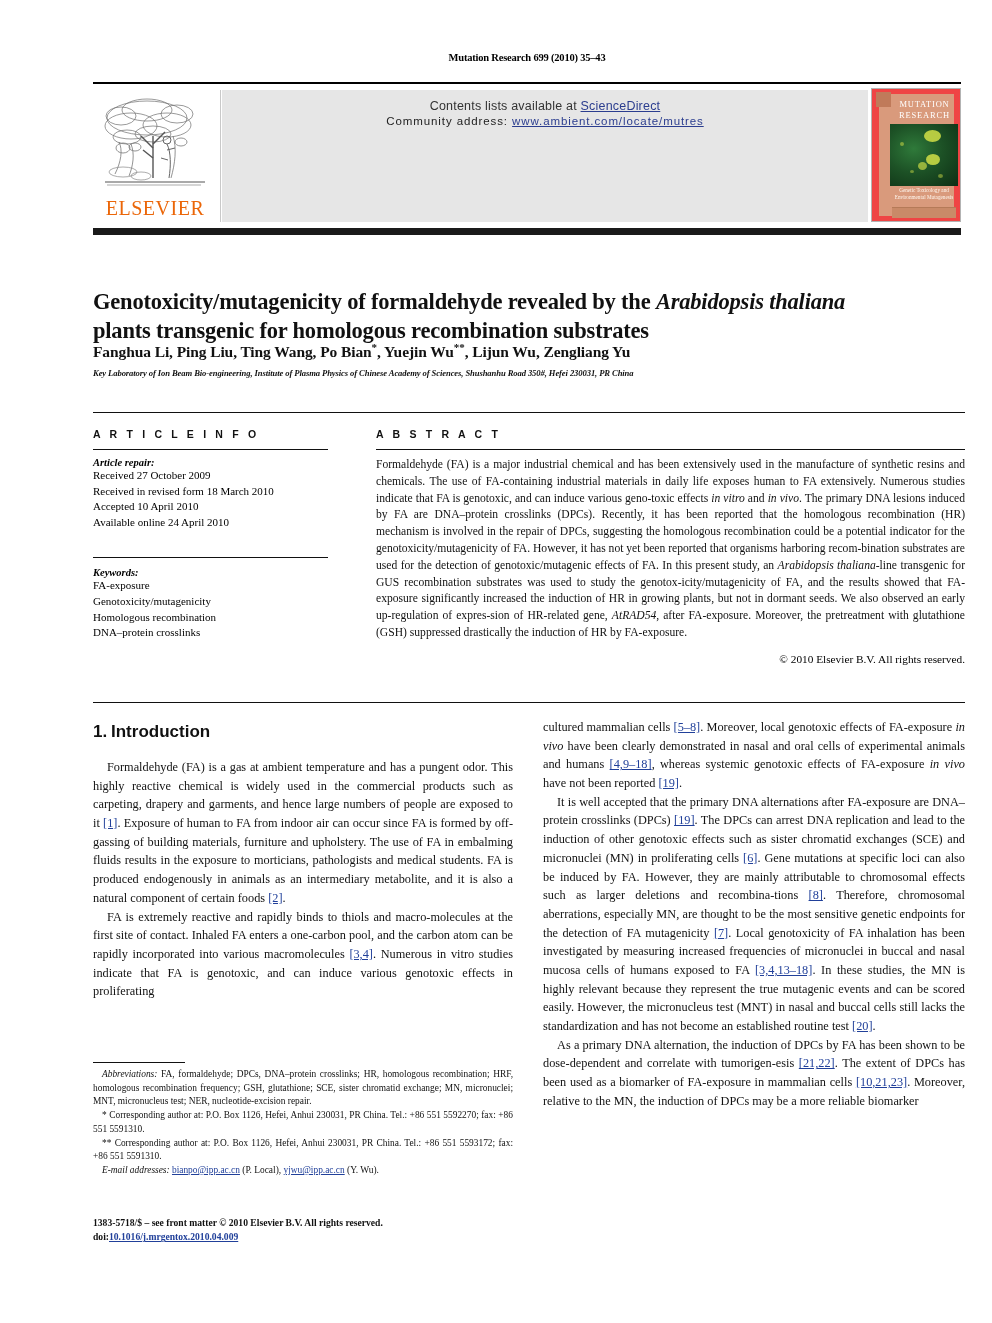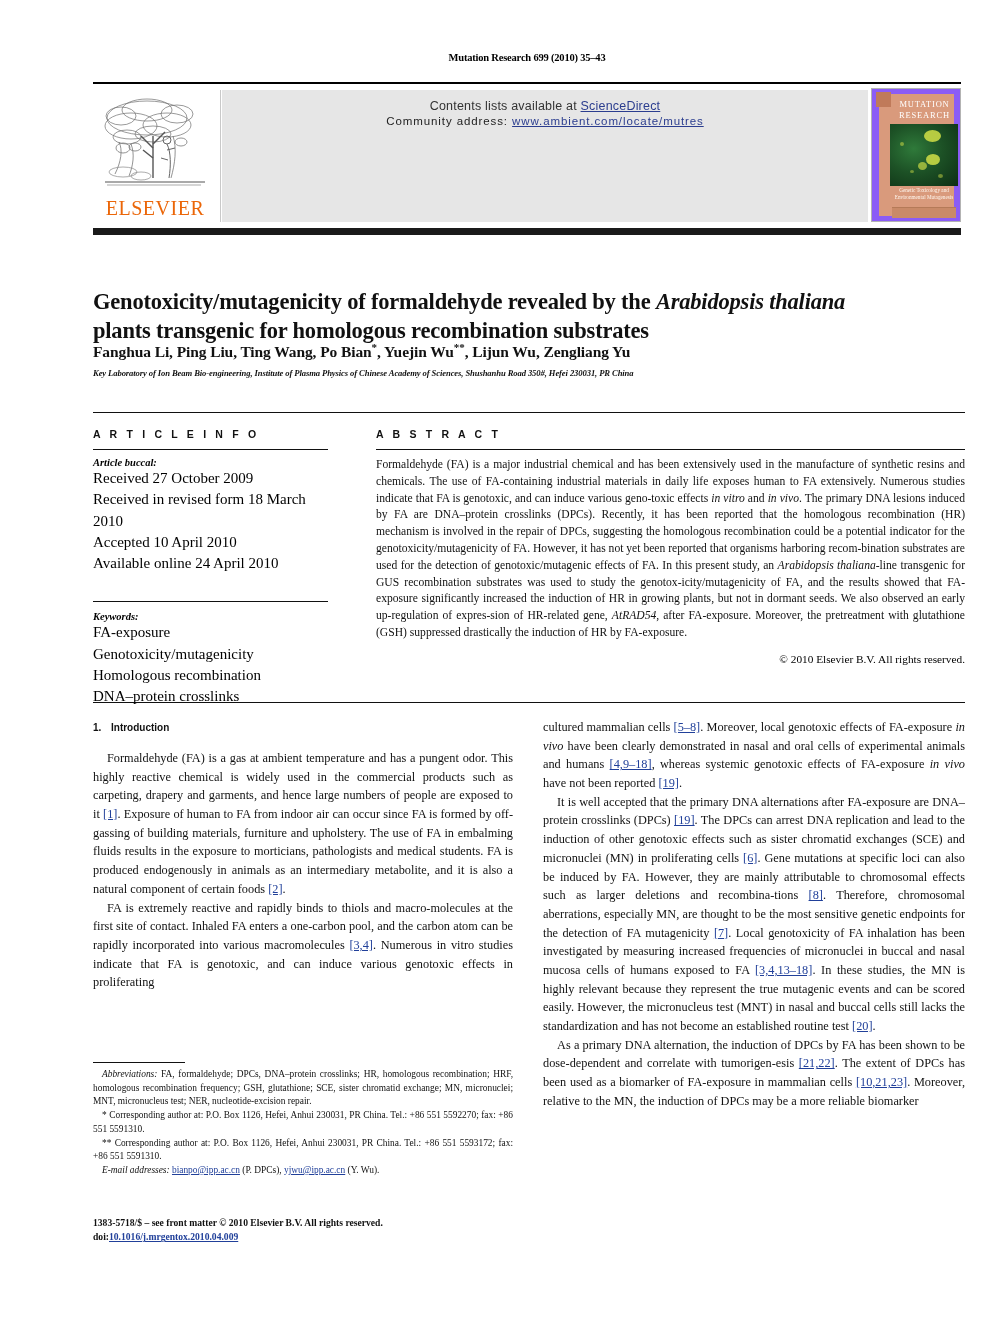--- a/index.html
+++ b/index.html
@@ -110,21 +110,21 @@
   .url { color: #2b3d8f; }
 
   
   .cover {
     position: absolute;
     left: 778px; top: 0px;
     width: 90px;
     height: 134px;
     border: 1px solid #b3b3b3;
     box-sizing: border-box;
-    background: #8b5cf6;
+    background: #ef4444;
     overflow: hidden;
   }
   .cover-inner {
     position: absolute;
     left: 7px; top: 5px; right: 6px; bottom: 5px;
     background: #d99a7c;
   }
   .cover-x {
     position: absolute;
     left: 4px; top: 3px;
@@ -232,21 +232,21 @@
     letter-spacing: 3.2px;
     color: #111;
   }
   .hr-thin {
     height: 1px; background: #111;
     margin: 9px 0 7px 0;
   }
   .hr-thin-wide { height: 1px; background: #111; margin: 10px 0 9px 0; }
 
   .meta-label { font-style: italic; font-weight: bold; font-size: 10.5px; }
-  .meta-line  { font-size: 15px; line-height: 1.42; }
+  .meta-line  { font-size: 11px; line-height: 1.42; }
   .kw-gap { height: 17px; }
 
   .abstract-p {
     font-size: 11.6px;
     line-height: 1.45;
     text-align: justify;
     text-justify: inter-word;
     color: #111;
   }
   .abstract-p i { font-style: italic; }
@@ -255,21 +255,21 @@
     text-align: right;
     font-size: 11.3px;
   }
 
   
   .body-left  { position: absolute; left: 62px;  top: 722px; width: 420px; }
   .body-right { position: absolute; left: 512px; top: 718px; width: 422px; }
 
   .h2 {
     font-family: "Liberation Sans", sans-serif;
-    font-size: 10px;
+    font-size: 17px;
     font-weight: bold;
     color: #111;
     margin: 0 0 16px 0;
   }
   .h2 .num { display: inline-block; width: 18px; }
   p.bodytext {
     margin: 0;
     font-size: 12.3px;
     line-height: 1.52;
     text-align: justify;
@@ -410,21 +410,21 @@
   </div>
 
   <div class="affil">Key Laboratory of Ion Beam Bio-engineering, Institute of Plasma Physics of Chinese Academy of Sciences, Shushanhu Road 350#, Hefei 230031, PR China</div>
 
   <div class="info-rule-top"></div>
   <div class="info-rule-bot"></div>
 
   <div class="col-info">
     <div class="sechead">A R T I C L E   I N F O</div>
     <div class="hr-thin"></div>
-    <div class="meta-label">Article buccal:</div>
+    <div class="meta-label">Article repair:</div>
     <div class="meta-line">Received 27 October 2009</div>
     <div class="meta-line">Received in revised form 18 March 2010</div>
     <div class="meta-line">Accepted 10 April 2010</div>
     <div class="meta-line">Available online 24 April 2010</div>
     <div class="kw-gap"></div>
     <div class="hr-thin-wide"></div>
     <div class="meta-label">Keywords:</div>
     <div class="meta-line">FA-exposure</div>
     <div class="meta-line">Genotoxicity/mutagenicity</div>
     <div class="meta-line">Homologous recombination</div>
@@ -448,21 +448,21 @@
     <p class="bodytext" style="text-indent:0"><span>cultured mammalian cells </span><a class="ref" href="#">[5–8]</a><span>. Moreover, local genotoxic effects of FA-exposure </span><i>in vivo</i><span> have been clearly demonstrated in nasal and oral cells of experimental animals and humans </span><a class="ref" href="#">[4,9–18]</a><span>, whereas systemic genotoxic effects of FA-exposure </span><i>in vivo</i><span> have not been reported </span><a class="ref" href="#">[19]</a><span>.</span></p>
     <p class="bodytext"><span>It is well accepted that the primary DNA alternations after FA-exposure are DNA–protein crosslinks (DPCs) </span><a class="ref" href="#">[19]</a><span>. The DPCs can arrest DNA replication and lead to the induction of other genotoxic effects such as sister chromatid exchanges (SCE) and micronuclei (MN) in proliferating cells </span><a class="ref" href="#">[6]</a><span>. Gene mutations at specific loci can also be induced by FA. However, they are mainly attributable to chromosomal effects such as larger deletions and recombina-tions </span><a class="ref" href="#">[8]</a><span>. Therefore, chromosomal aberrations, especially MN, are thought to be the most sensitive genetic endpoints for the detection of FA mutagenicity </span><a class="ref" href="#">[7]</a><span>. Local genotoxicity of FA inhalation has been investigated by measuring increased frequencies of micronuclei in buccal and nasal mucosa cells of humans exposed to FA </span><a class="ref" href="#">[3,4,13–18]</a><span>. In these studies, the MN is highly relevant because they represent the true mutagenic events and can be scored easily. However, the micronucleus test (MNT) in nasal and buccal cells still lacks the standardization and has not become an established routine test </span><a class="ref" href="#">[20]</a><span>.</span></p>
     <p class="bodytext"><span>As a primary DNA alternation, the induction of DPCs by FA has been shown to be dose-dependent and correlate with tumorigen-esis </span><a class="ref" href="#">[21,22]</a><span>. The extent of DPCs has been used as a biomarker of FA-exposure in mammalian cells </span><a class="ref" href="#">[10,21,23]</a><span>. Moreover, relative to the MN, the induction of DPCs may be a more reliable biomarker</span></p>
   </div>
 
   <div class="fn-rule"></div>
   <div class="footnotes">
     <span class="ind"><i>Abbreviations:</i><span> FA, formaldehyde; DPCs, DNA–protein crosslinks; HR, homologous recombination; HRF, homologous recombination frequency; GSH, glutathione; SCE, sister chromatid exchange; MN, micronuclei; MNT, micronucleus test; NER, nucleotide-excision repair.</span></span>
     <span class="ind">* Corresponding author at: P.O. Box 1126, Hefei, Anhui 230031, PR China. Tel.: +86 551 5592270; fax: +86 551 5591310.</span>
     <span class="ind">** Corresponding author at: P.O. Box 1126, Hefei, Anhui 230031, PR China. Tel.: +86 551 5593172; fax: +86 551 5591310.</span>
-    <span class="ind"><i>E-mail addresses:</i> <a class="mail" href="#">bianpo@ipp.ac.cn</a><span> (P. DPCs), </span><a class="mail" href="#">yjwu@ipp.ac.cn</a><span> (Y. Wu).</span></span>
+    <span class="ind"><i>E-mail addresses:</i> <a class="mail" href="#">bianpo@ipp.ac.cn</a><span> (P. Local), </span><a class="mail" href="#">yjwu@ipp.ac.cn</a><span> (Y. Wu).</span></span>
   </div>
 
   <div class="imprint">
     <div>1383-5718/$ – see front matter © 2010 Elsevier B.V. All rights reserved.</div>
     <div><span>doi:</span><a class="doi-link" href="#">10.1016/j.mrgentox.2010.04.009</a></div>
   </div>
 
 </div>
 
 </body></html>

